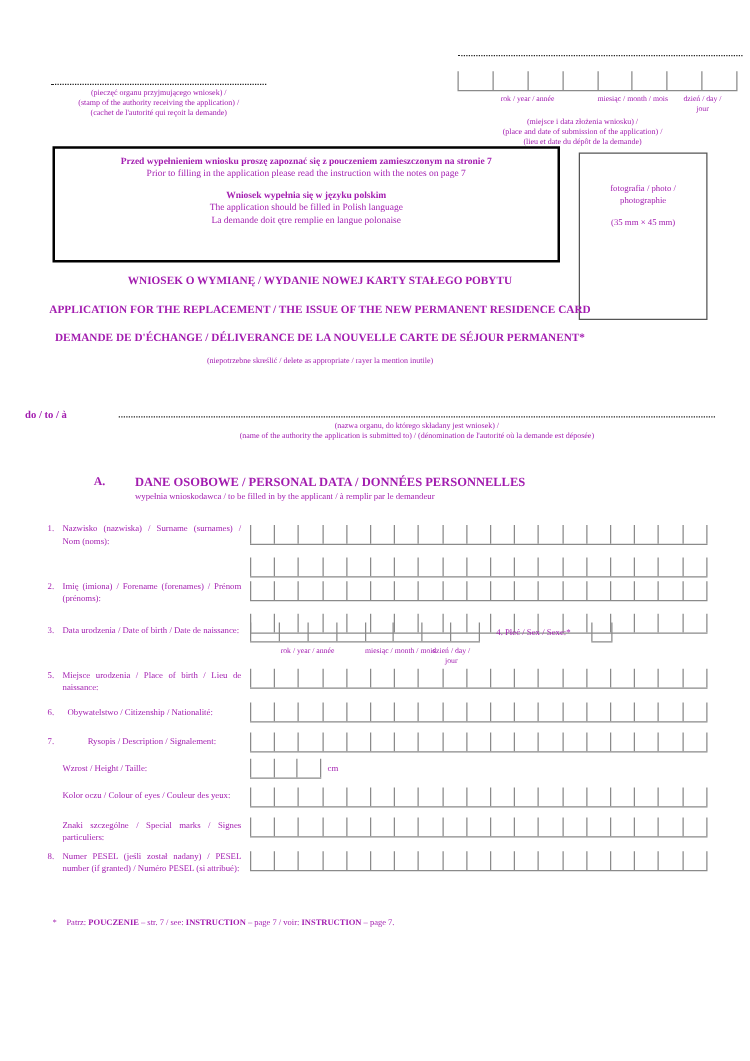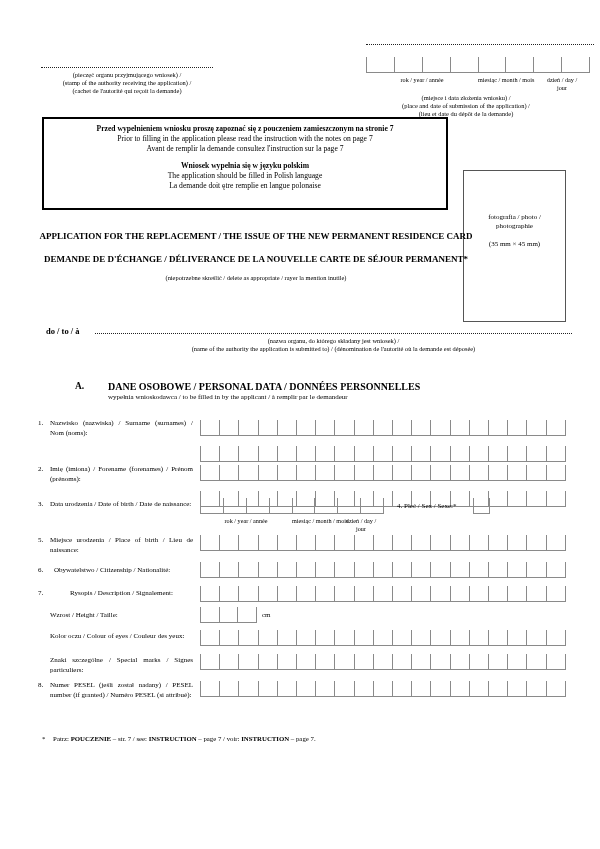--- a/index.html
+++ b/index.html
@@ -1,17 +1,17 @@
 <!DOCTYPE html>
 <html><head>
 <meta charset="utf-8">
 <style>
   html,body{margin:0;padding:0;background:#e8e8e8;}
   .page{position:relative;width:600px;height:849px;background:#ffffff;margin:0 auto;
-        font-family:"Liberation Serif", serif;color:#000000;overflow:hidden;}
+        font-family:"Liberation Serif", serif;color:#a21caf;overflow:hidden;}
   .abs{position:absolute;}
   .tiny{font-size:6.4px;line-height:8px;}
   .small{font-size:7px;line-height:9px;}
   .med{font-size:7.6px;line-height:10px;}
   .bold{font-weight:bold;}
   .center{text-align:center;}
   .dotline{border-bottom:1.4px dotted #222;height:0;}
   
   .comb{display:flex;border-bottom:1.2px solid #8a8a8a;}
   .comb .cell{flex:1;height:15px;border-left:1px solid #8a8a8a;}
@@ -58,43 +58,43 @@
 
   <div class="abs tiny center" style="left:350px;top:94px;width:232px;">
     <div>(miejsce i data złożenia wniosku) /</div>
     <div>(place and date of submission of the application) /</div>
     <div>(lieu et date du dépôt de la demande)</div>
   </div>
 
   <div class="abs center" style="left:42px;top:117px;width:402px;height:84px;border:2px solid #000;padding-top:5px;">
     <div class="med bold noticeline">Przed wypełnieniem wniosku proszę zapoznać się z pouczeniem zamieszczonym na stronie 7</div>
     <div class="med noticeline">Prior to filling in the application please read the instruction with the notes on page 7</div>
-    <div class="med noticeline">Avant de remplir la demande consultez l'instruction sur la page 7</div>
     <div style="height:7px;"></div>
     <div class="med bold noticeline">Wniosek wypełnia się w języku polskim</div>
     <div class="med noticeline">The application should be filled in Polish language</div>
     <div class="med noticeline">La demande doit ętre remplie en langue polonaise</div>
   </div>
 
-  <div class="abs center small" style="left:463px;top:122px;width:101px;height:108px;border:1px solid #555;padding-top:42px;margin-top:48px;">
+  <div class="abs center small" style="left:463px;top:122px;width:101px;height:108px;border:1px solid #555;padding-top:24px;">
     <div>fotografia / photo /</div>
     <div>photographie</div>
     <div style="margin-top:9px;">(35 mm × 45 mm)</div>
   </div>
 
   <div class="abs center" style="left:0;top:219px;width:512px;font-size:9px;line-height:11px;">
+    <div class="bold">WNIOSEK O WYMIANĘ / WYDANIE NOWEJ KARTY STAŁEGO POBYTU</div>
     <div style="height:12px;"></div>
     <div class="bold">APPLICATION FOR THE REPLACEMENT / THE ISSUE OF THE NEW PERMANENT RESIDENCE CARD</div>
     <div style="height:12px;"></div>
     <div class="bold">DEMANDE DE D'ÉCHANGE / DÉLIVERANCE DE LA  NOUVELLE CARTE DE SÉJOUR PERMANENT*</div>
     <div style="height:9px;"></div>
     <div class="tiny">(niepotrzebne skreślić / delete as appropriate / rayer la mention inutile)</div>
   </div>
 
-  <div class="abs bold" style="left:46px;top:326px;font-size:8.5px;">do / to / à</div>
+  <div class="abs bold" style="left:20px;top:326px;font-size:8.5px;">do / to / à</div>
   <div class="abs dotline" style="left:95px;top:333px;width:477px;"></div>
   <div class="abs tiny center" style="left:95px;top:337px;width:477px;">
     <div>(nazwa organu, do którego składany jest wniosek) /</div>
     <div>(name of the authority the application is submitted to) / (dénomination de l'autorité où la demande est déposée)</div>
   </div>
 
   <div class="abs bold" style="left:75px;top:381px;font-size:9.5px;">A.</div>
   <div class="abs bold" style="left:108px;top:381px;font-size:10px;">DANE OSOBOWE / PERSONAL DATA / DONNÉES PERSONNELLES</div>
   <div class="abs small" style="left:108px;top:393px;text-align:right;">wypełnia wnioskodawca / to be filled in by the applicant / à remplir par le demandeur</div>
 

